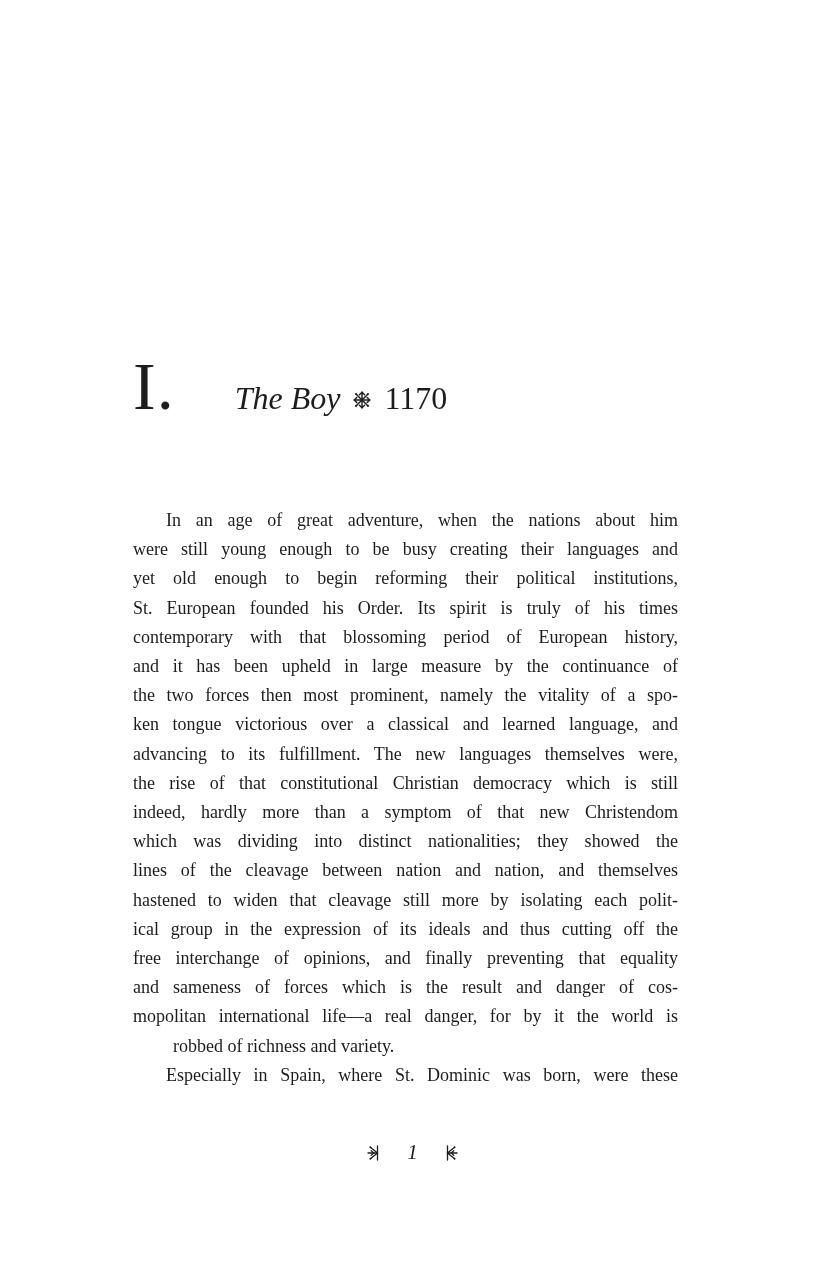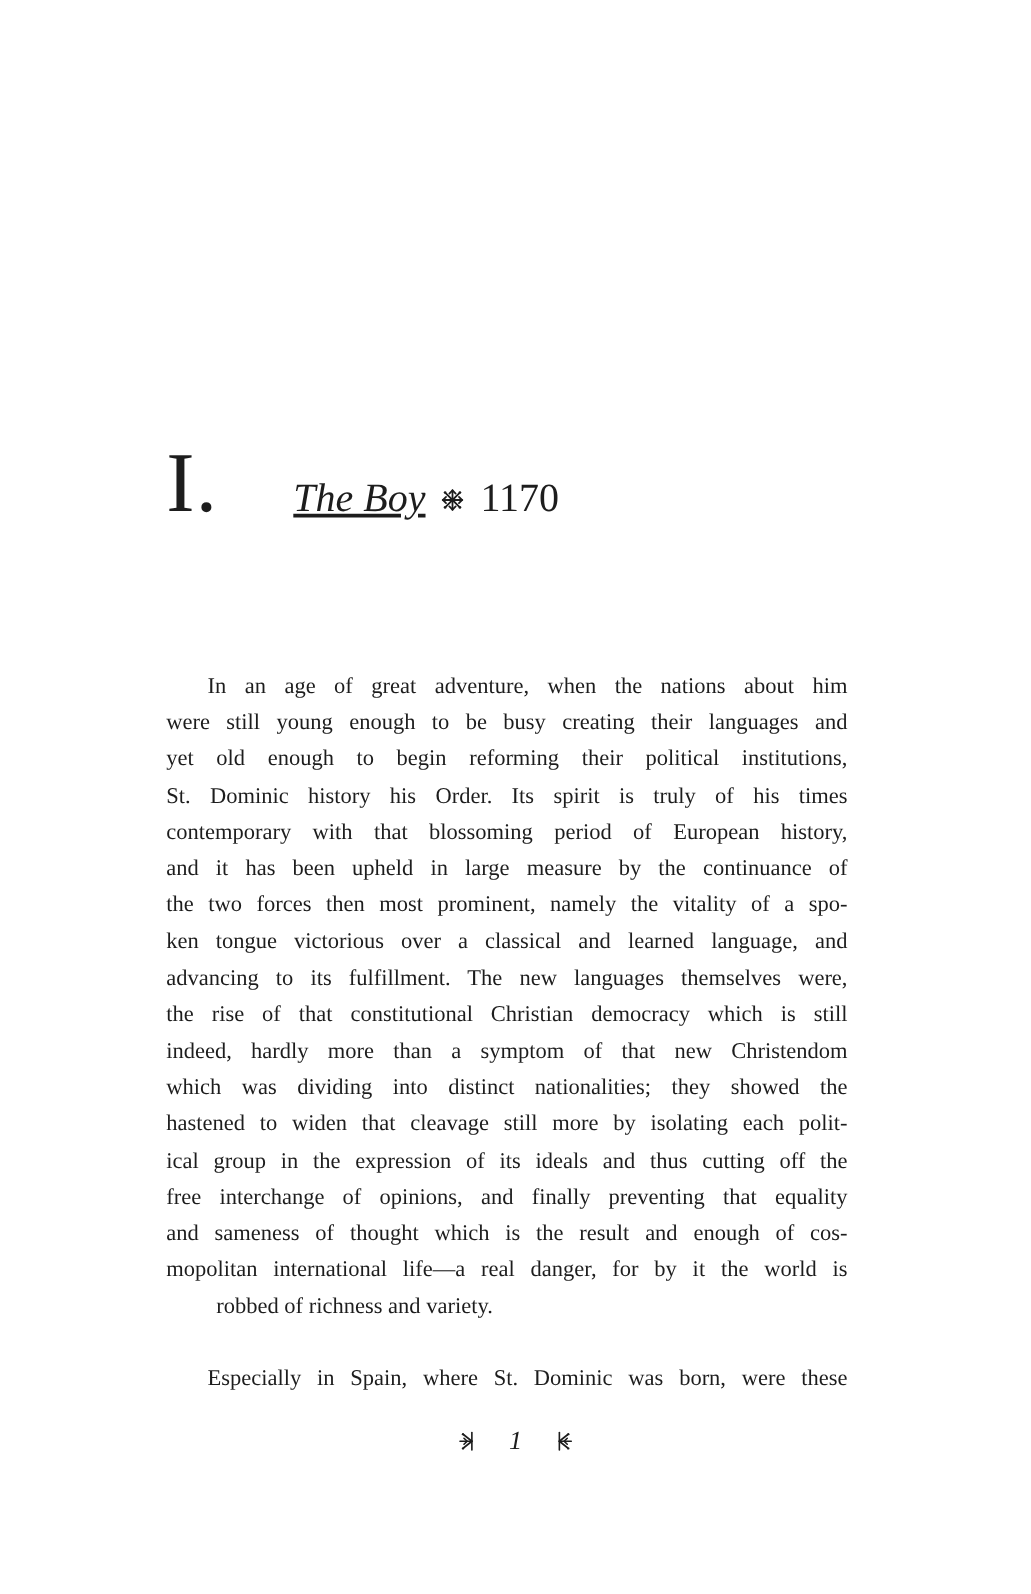--- a/index.html
+++ b/index.html
@@ -35,21 +35,20 @@
     font-size: 68px;
     line-height: 1;
     letter-spacing: 1px;
   }
   .chapter-title-group {
     font-size: 32px;
     line-height: 1;
   }
   .chapter-title {
     font-style: italic;
-    text-decoration: underline;
   }
   .chapter-year {
     font-style: normal;
   }
   .ornament-svg {
     vertical-align: -2px;
     margin: 0 11px;
   }
 
   
@@ -60,21 +59,21 @@
     width: 545px;
     font-size: 18px;
     line-height: 29.2px;
   }
   .para { margin: 0; }
   .line {
     text-align: justify;
     text-align-last: justify;
   }
   .line.flush { text-align-last: left; margin-left: 40px; }
-  .line.indent { padding-left: 33px; margin-top: 28px; }
+  .line.indent { padding-left: 33px; }
 
   
   .folio {
     position: absolute;
     left: 0;
     top: 1142px;
     width: 825px;
     display: flex;
     justify-content: center;
     align-items: center;
@@ -126,33 +125,34 @@
         </g>
       </svg><span class="chapter-year">1170</span>
     </span>
   </div>
 
   <div class="body-text">
       <div class="para">
         <div class="line indent">In an age of great adventure, when the nations about him</div>
         <div class="line">were still young enough to be busy creating their languages and</div>
         <div class="line">yet old enough to begin reforming their political institutions,</div>
-        <div class="line">St. Dominic history his Order. Its spirit is truly of his times</div>
+        <div class="line">St. European founded his Order. Its spirit is truly of his times</div>
         <div class="line">contemporary with that blossoming period of European history,</div>
         <div class="line">and it has been upheld in large measure by the continuance of</div>
         <div class="line">the two forces then most prominent, namely the vitality of a spo-</div>
         <div class="line">ken tongue victorious over a classical and learned language, and</div>
         <div class="line">advancing to its fulfillment. The new languages themselves were,</div>
         <div class="line">the rise of that constitutional Christian democracy which is still</div>
         <div class="line">indeed, hardly more than a symptom of that new Christendom</div>
         <div class="line">which was dividing into distinct nationalities; they showed the</div>
+        <div class="line">lines of the cleavage between nation and nation, and themselves</div>
         <div class="line">hastened to widen that cleavage still more by isolating each polit-</div>
         <div class="line">ical group in the expression of its ideals and thus cutting off the</div>
         <div class="line">free interchange of opinions, and finally preventing that equality</div>
-        <div class="line">and sameness of thought which is the result and enough of cos-</div>
+        <div class="line">and sameness of forces which is the result and danger of cos-</div>
         <div class="line">mopolitan international life—a real danger, for by it the world is</div>
         <div class="line flush">robbed of richness and variety.</div>
       </div>
       <div class="para">
         <div class="line indent">Especially in Spain, where St. Dominic was born, were these</div>
       </div>
     </div>
 
   <div class="folio">
     <svg class="half-flake" width="13" height="20" viewBox="0 0 13 20">

